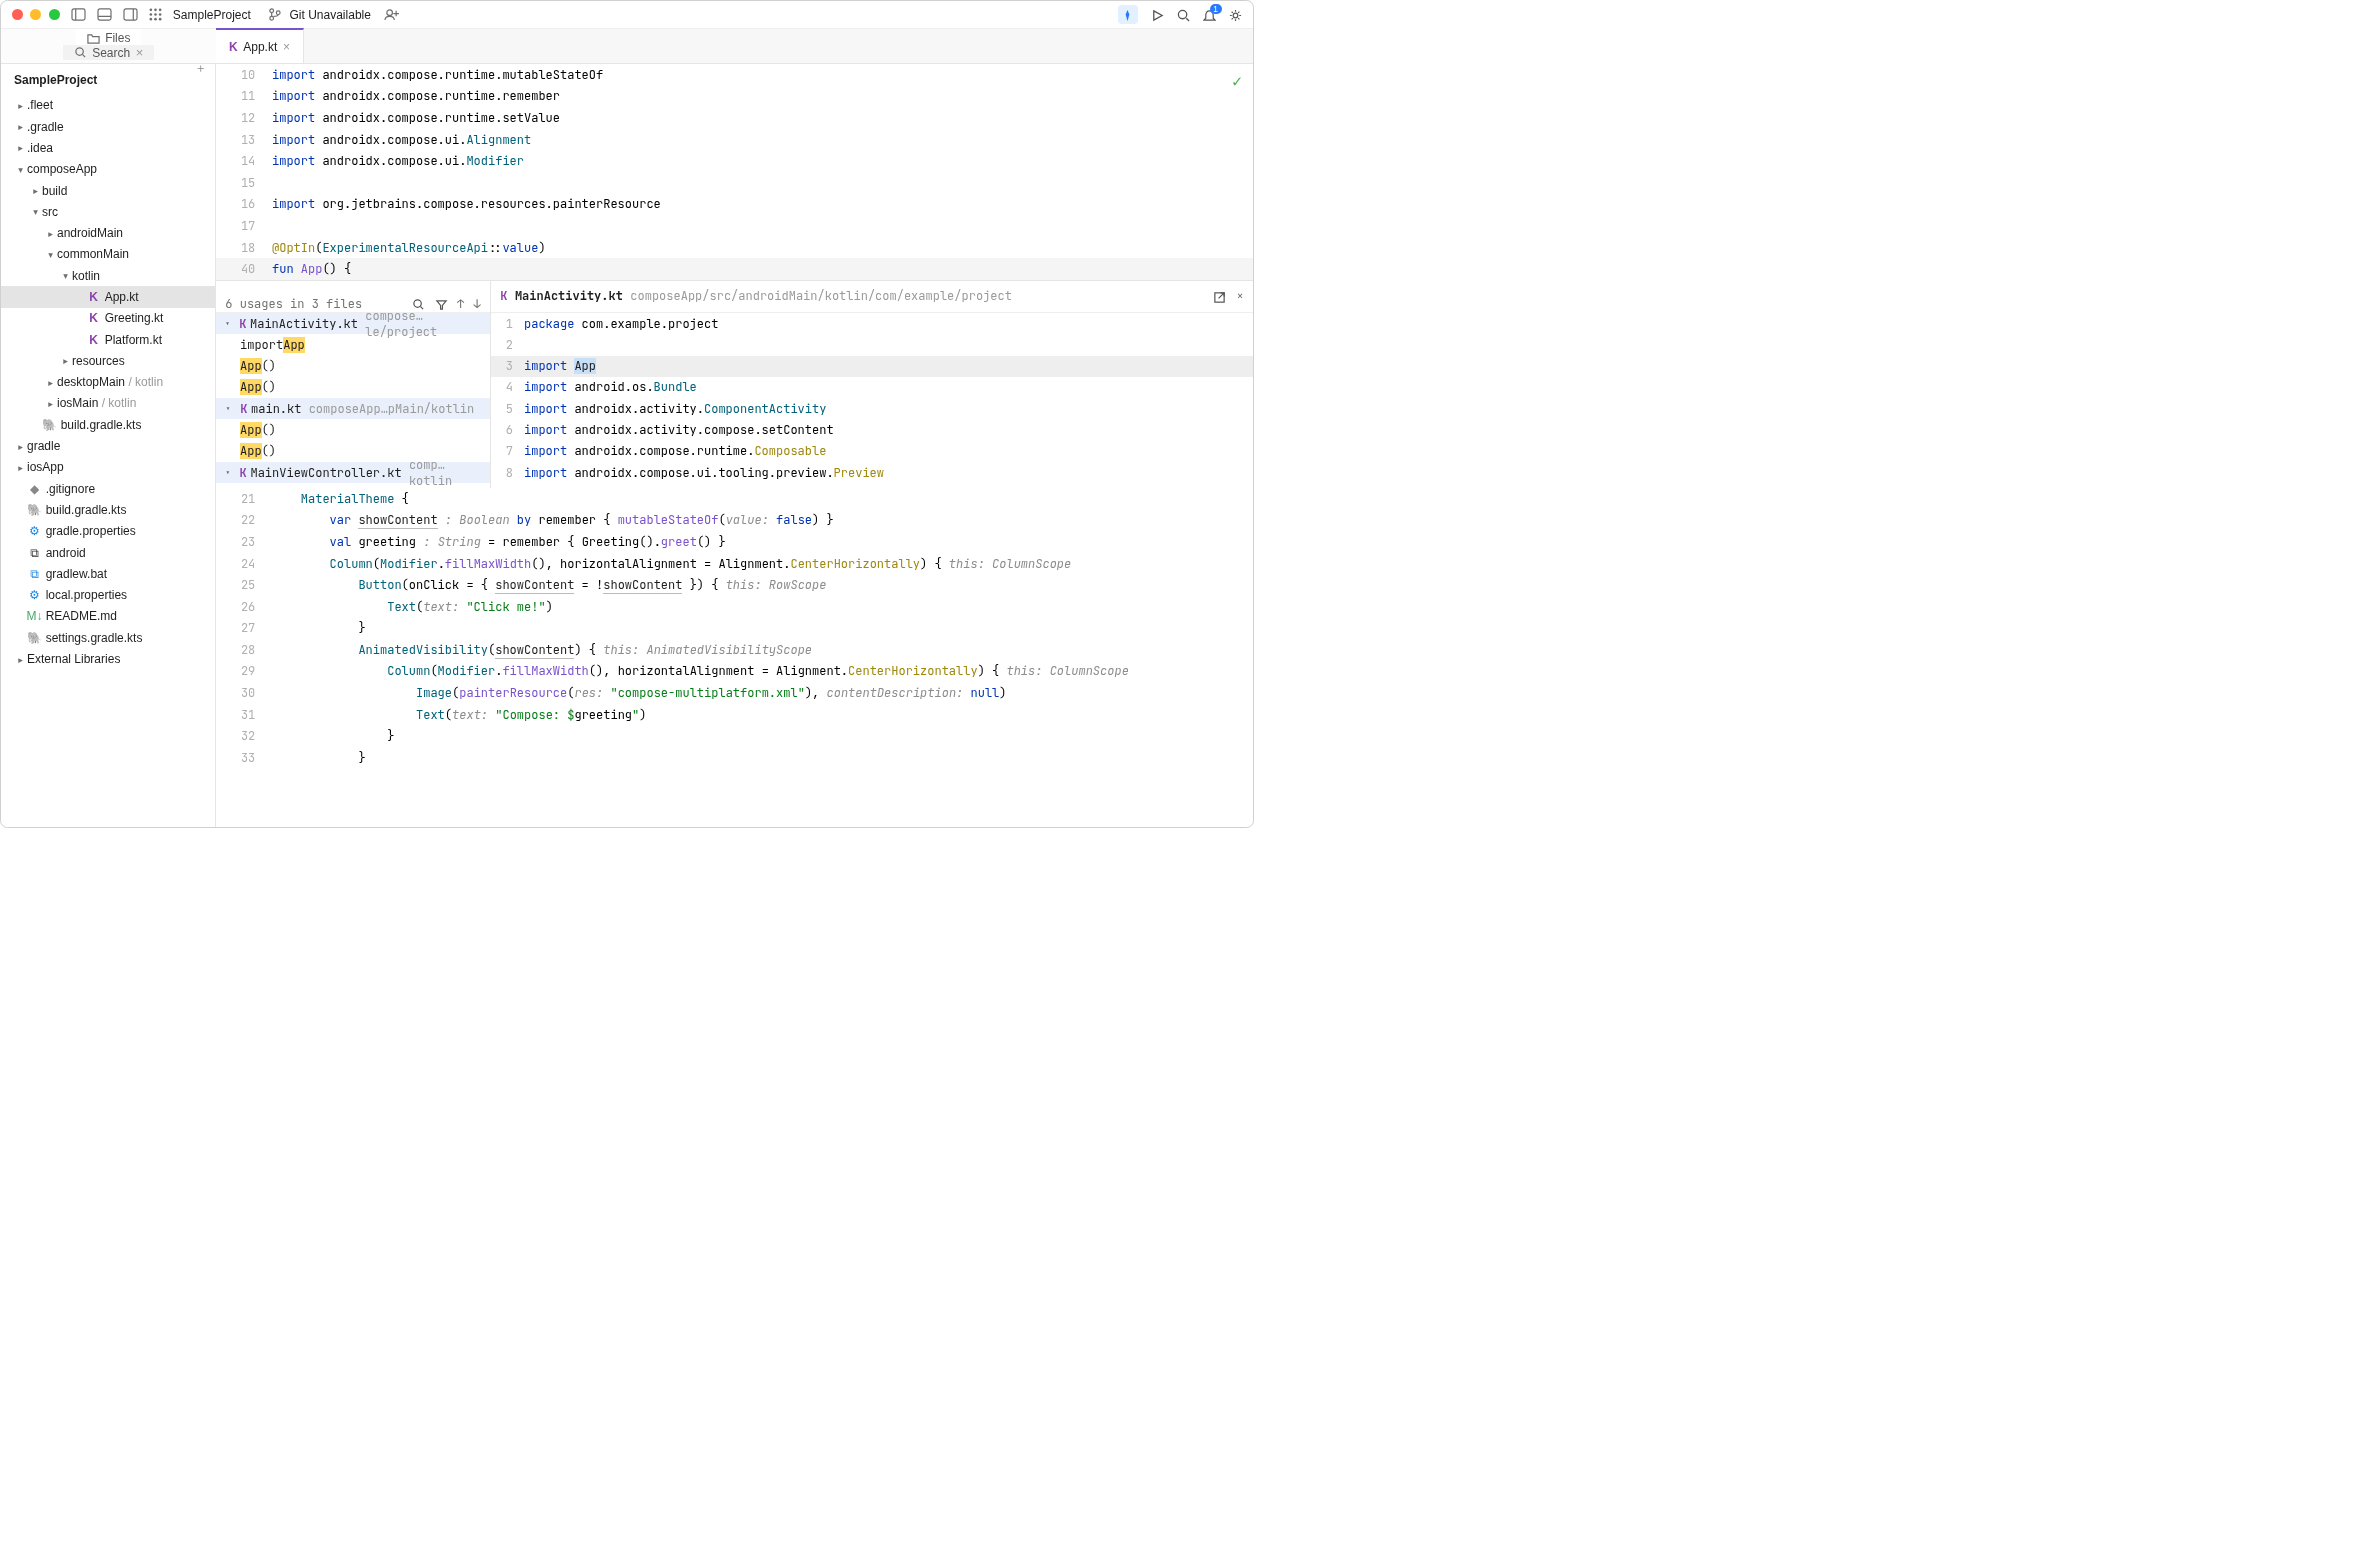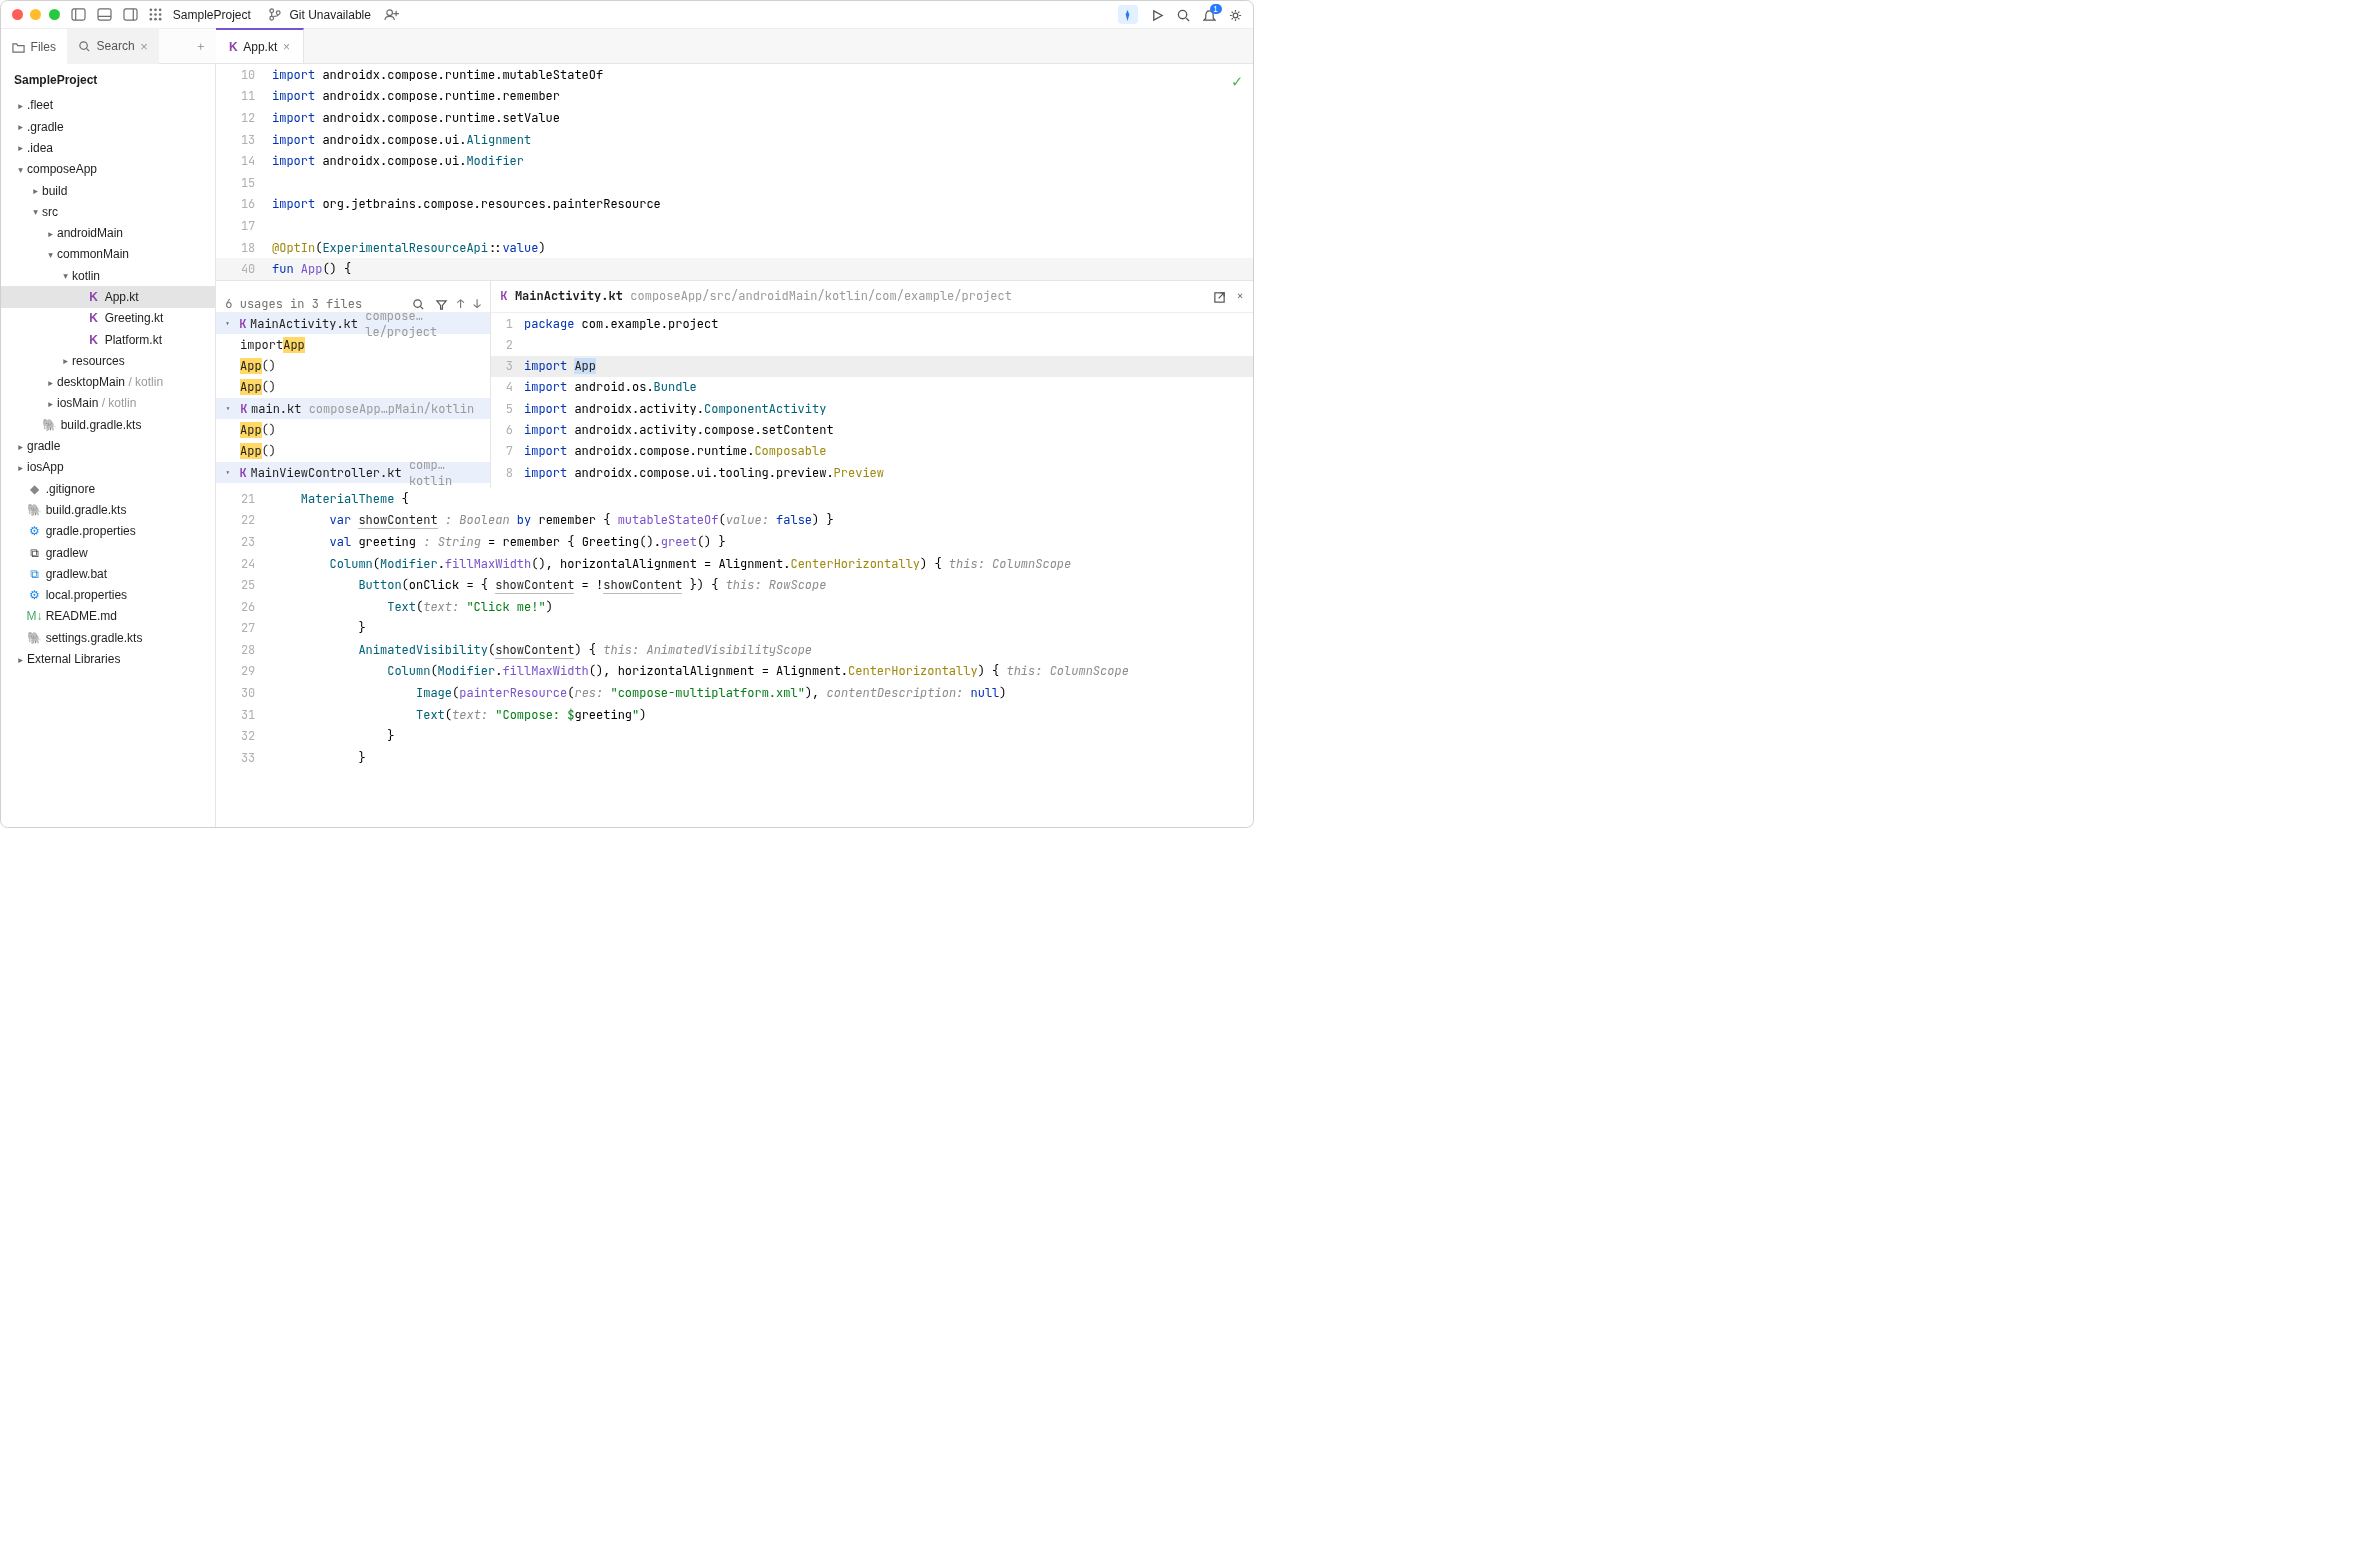--- a/index.html
+++ b/index.html
@@ -13,21 +13,21 @@
 .dot.red{background:#ff5f56;} .dot.yellow{background:#ffbd2e;} .dot.green{background:#27c93f;}
 .tb-btn { margin-left:11px; color:#6e6e6e; cursor:pointer; display:flex; align-items:center; }
 .tb-sep { margin-left:11px; }
 .tb-right { margin-left:auto; display:flex; gap:13px; align-items:center; }
 .badge { position:relative; }
 .badge-num { position:absolute; top:-3.7px; right:-5.6px; background:#2979ff; color:#fff; border-radius:7.4px; font-size:8.3px; padding:0 3.7px; }
 .ai-btn { background:#e3f0ff; border-radius:3.7px; padding:1.9px 3.7px; color:#2979ff; }
 
 
 .tabsrow { height:35px; display:flex; border-bottom:0.9px solid #e5e5e5; }
-.side-tabs { width:215px; display:flex; align-items:center; background:#fcfcfc; gap:0; }
+.side-tabs { width:215px; display:flex; align-items:center; background:#fcfcfc; gap:0;flex-direction:column; }
 .side-tab { height:35px; display:flex; align-items:center; gap:5.6px; padding:0 11px; color:#555; cursor:pointer; }
 .side-tab.active { background:#fff; border-top:2.8px solid transparent; }
 .side-tab .close{color:#999;font-size:13px;}
 .side-tab-add { margin-left:auto; padding:0 9.3px; color:#888; }
 .editor-tabs { flex:1; display:flex; align-items:flex-end; background:#f7f7f7; }
 .editor-tab { height:35px; display:flex; align-items:center; gap:5.6px; padding:0 13px; background:#fff; border-top:2.8px solid #7a52cc; border-right:0.9px solid #e5e5e5; cursor:pointer; }
 .editor-tab .close{color:#999;}
 
 
 .body { flex:1; display:flex; overflow:hidden; }
@@ -292,21 +292,21 @@
             <span class="ticon">
               <span style="color:#1e88e5">⚙</span>
             </span>
             <span>gradle.properties</span>
           </div>
           <div class="tree-row" style="padding-left: 13px;">
             <span class="chev"></span>
             <span class="ticon">
               <span style="color:#333">⧉</span>
             </span>
-            <span>gradlew</span>
+            <span>android</span>
           </div>
           <div class="tree-row" style="padding-left: 13px;">
             <span class="chev"></span>
             <span class="ticon">
               <span style="color:#1e88e5">⧉</span>
             </span>
             <span>gradlew.bat</span>
           </div>
           <div class="tree-row" style="padding-left: 13px;">
             <span class="chev"></span>

